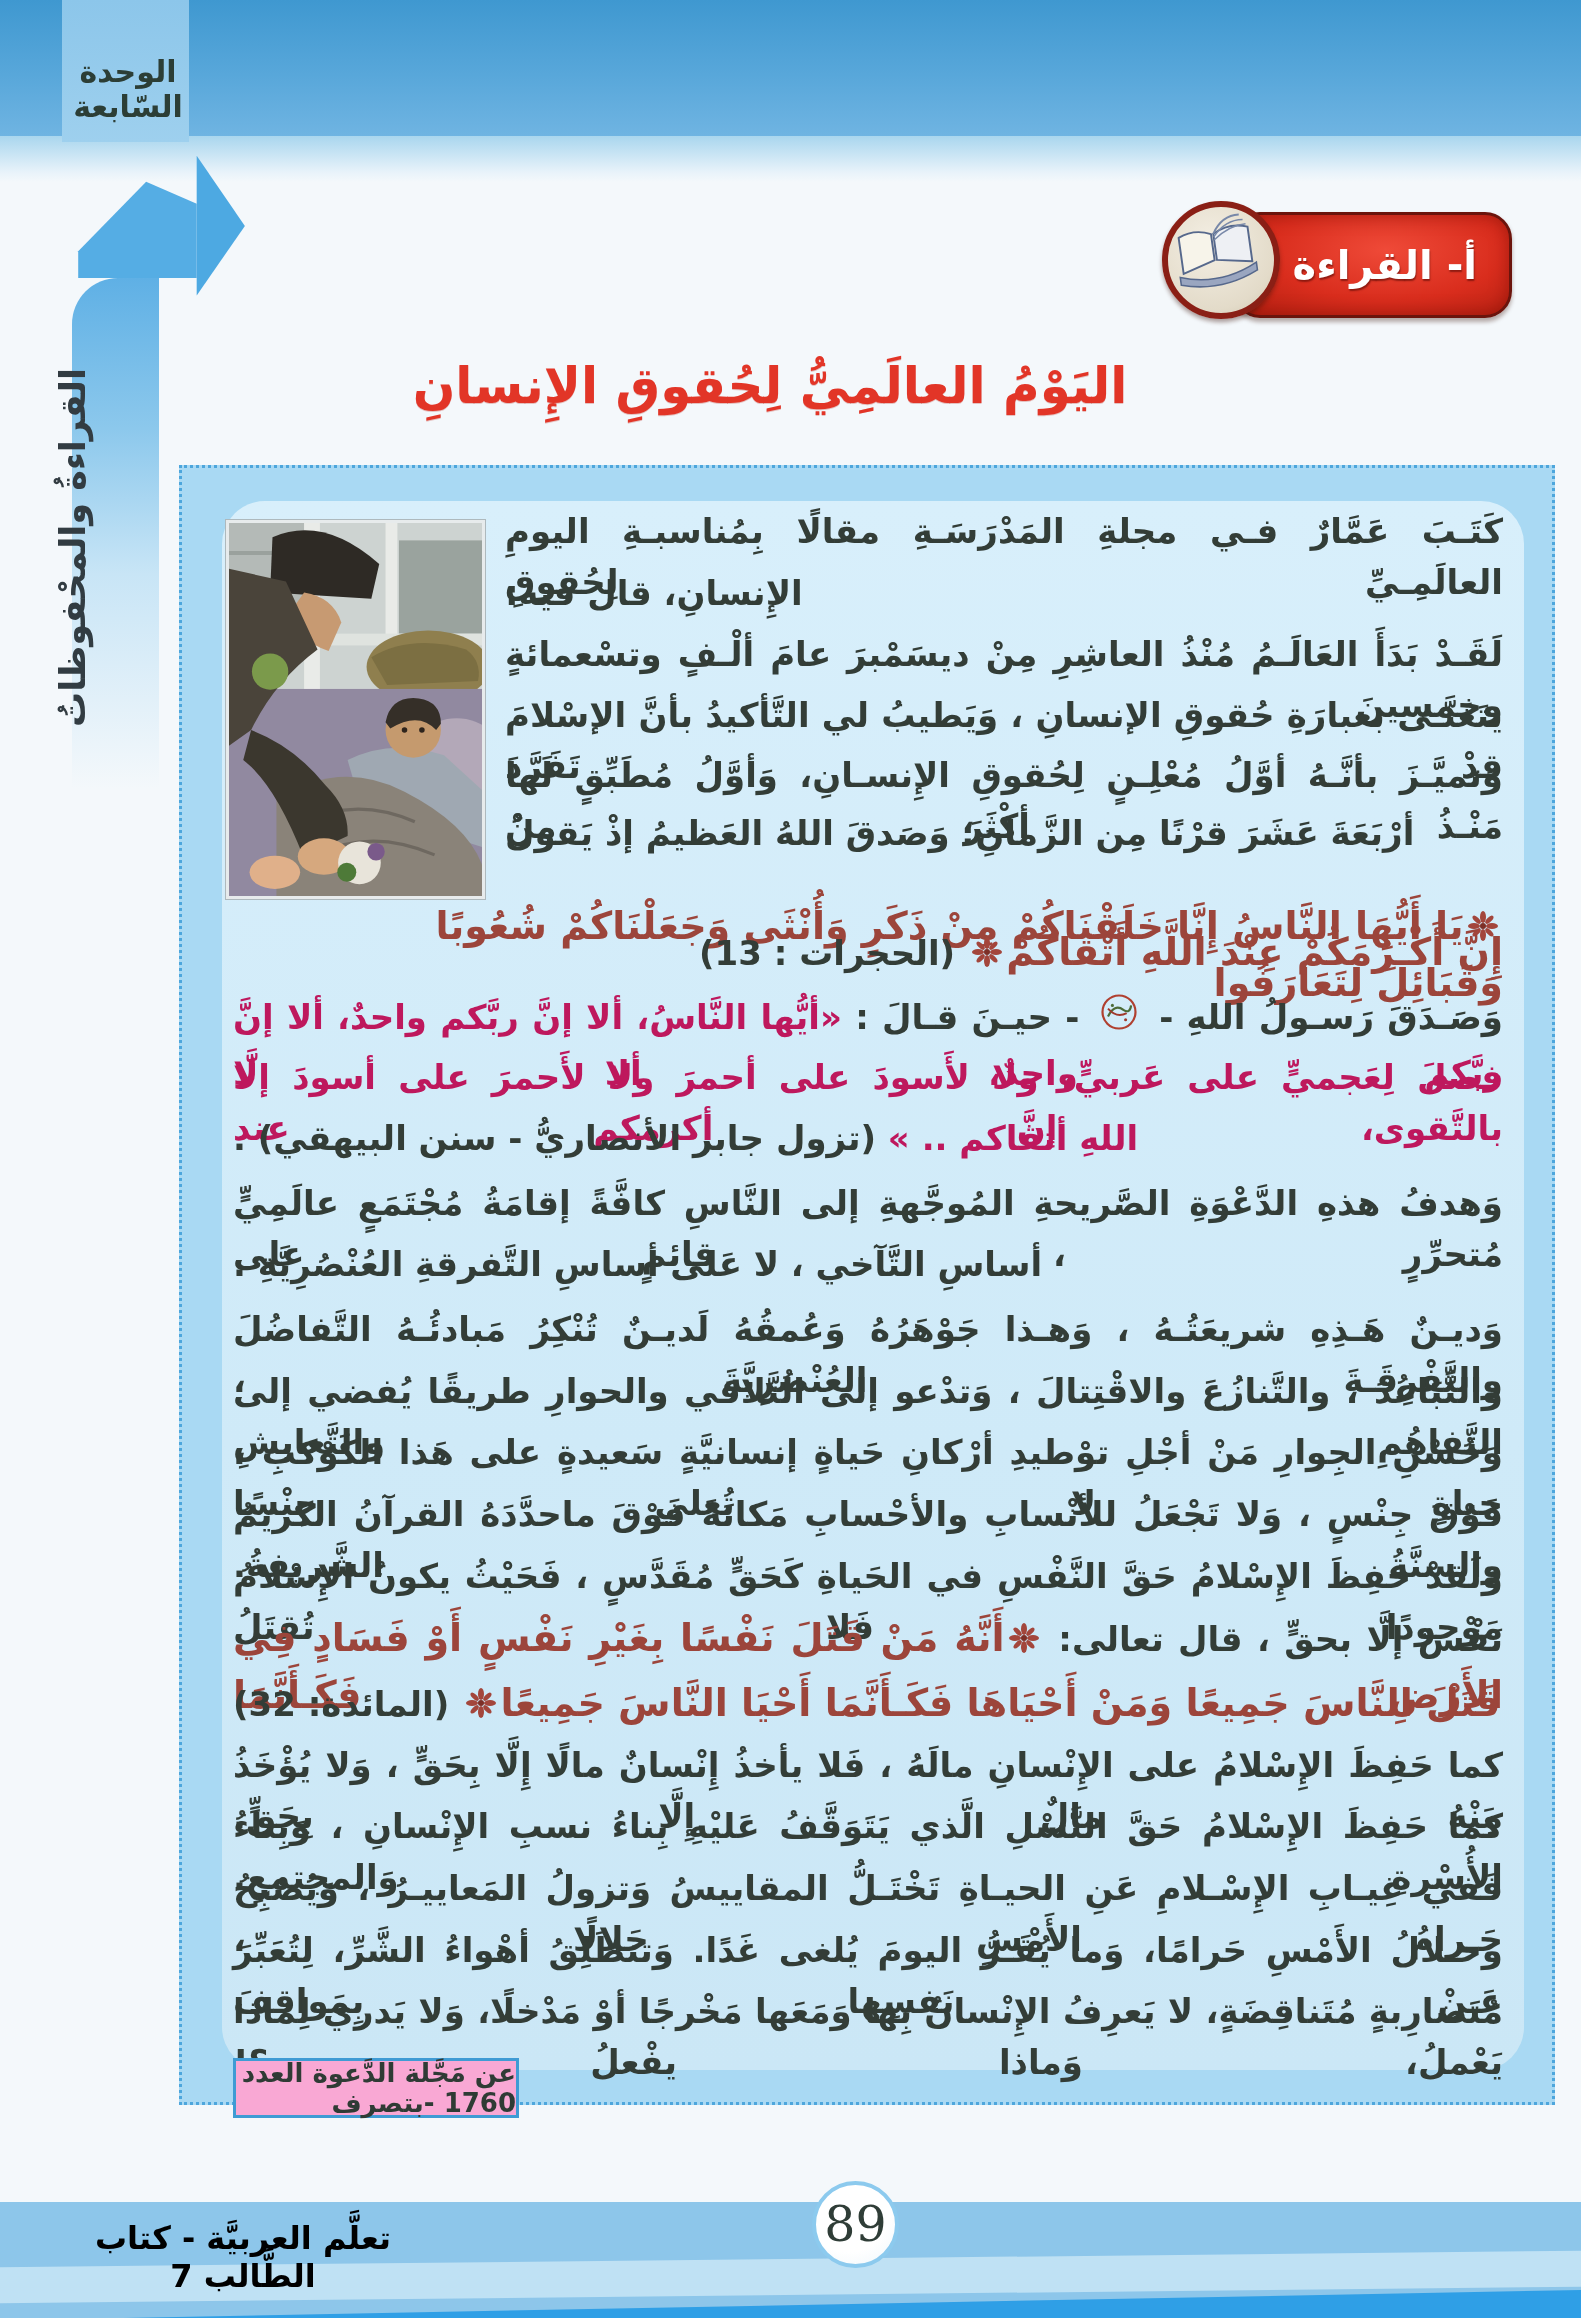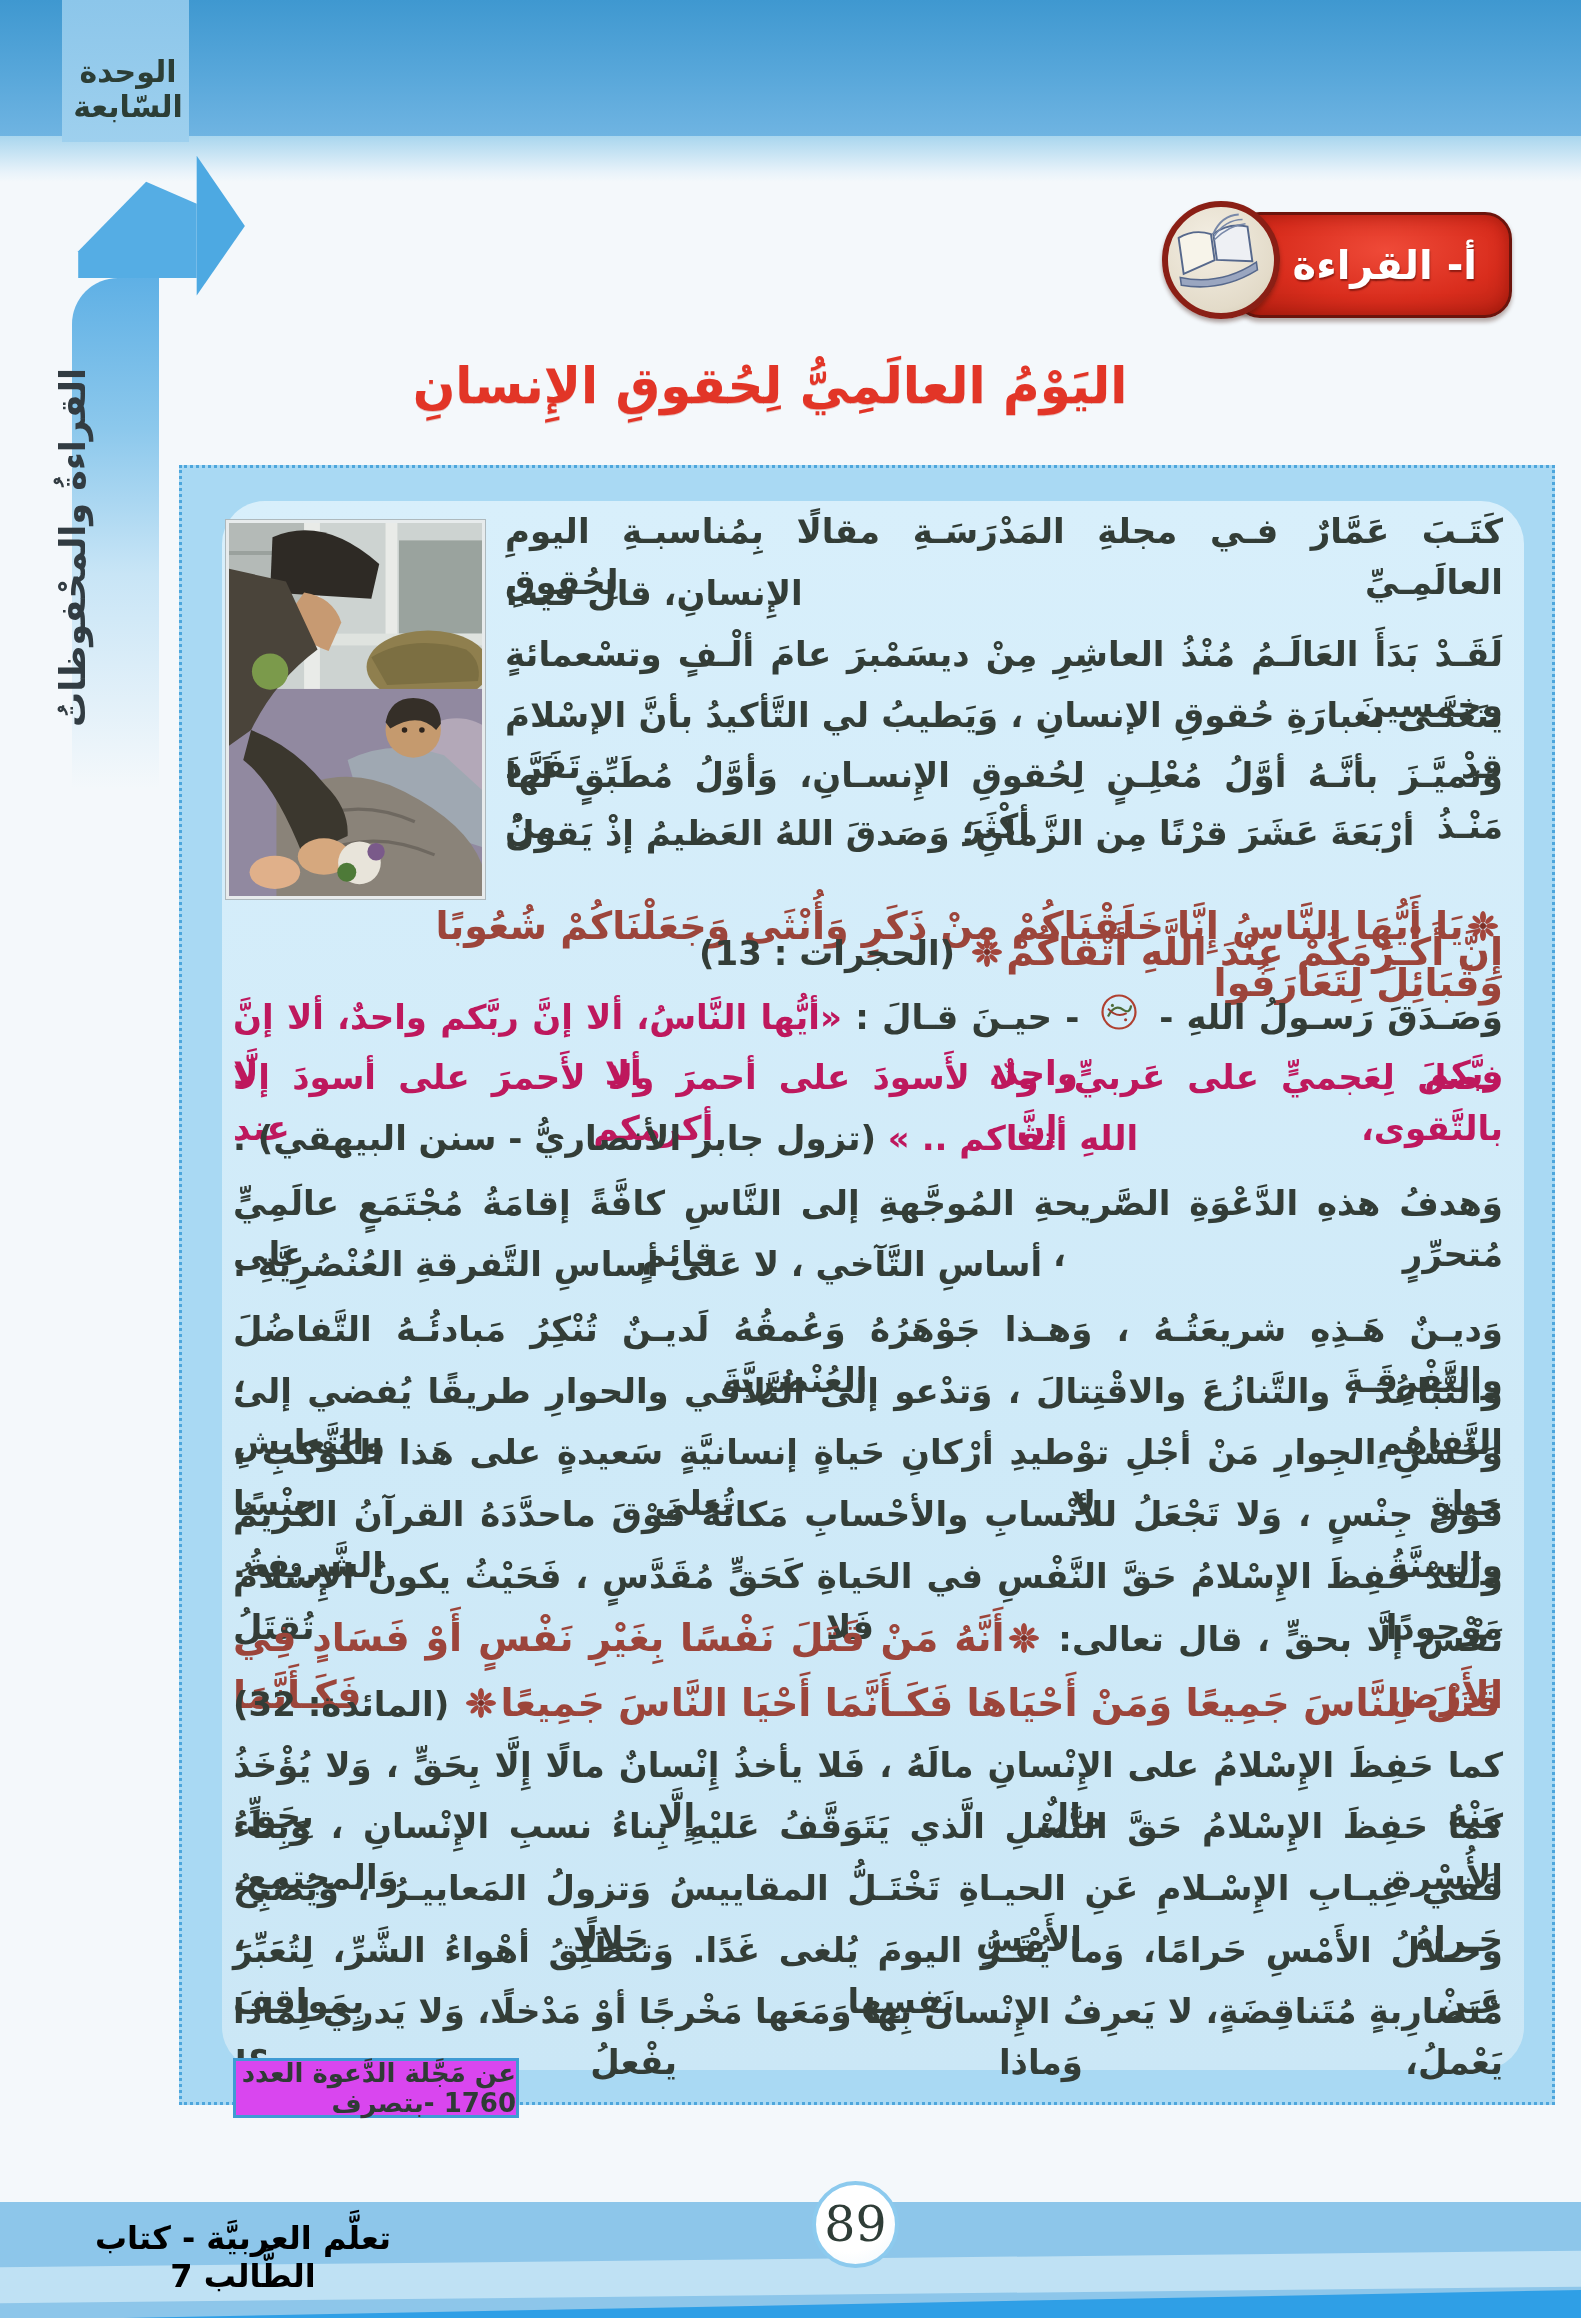--- a/index.html
+++ b/index.html
@@ -66,21 +66,21 @@
   .al-right{text-align:right;}
   .seg-b{color:#333d37;margin-top:8px;}
   .seg-q{color:#9c453b;font-size:1.12em;}
   .seg-h{color:#be185d;}
   .inline-icon{display:inline-block;vertical-align:middle;margin:0 4.7px;}
   .ic-qo svg,.ic-qc svg{width:30px;height:30px;}
   .ic-pb svg{width:44px;height:44px;}
 
   
   .source-box{position:absolute;left:234px;top:2058px;width:286px;height:60px;
-    background:#d946ef;border:3.2px solid #3f9bd4;box-sizing:border-box;z-index:7;
+    background:#f9a8d4;border:3.2px solid #3f9bd4;box-sizing:border-box;z-index:7;
     display:flex;align-items:center;justify-content:center;}
   .source-box span{font-size:26px;font-weight:bold;color:#2f3b35;direction:rtl;}
 
   
   .foot-band{position:absolute;left:0;top:2202px;width:1582px;height:117px;background:#8dc6ea;}
   .foot-stripe{position:absolute;left:0;top:2259px;width:1582px;height:36px;
     background:#bfe1f4;transform:skewY(-0.6deg);}
   .foot-wedge{position:absolute;left:0;top:2290px;width:1582px;height:32px;
     background:#2f9fe6;transform:skewY(-1.1deg);transform-origin:right;}
   .footer-text{position:absolute;left:62px;top:2219px;width:364px;font-size:32px;

